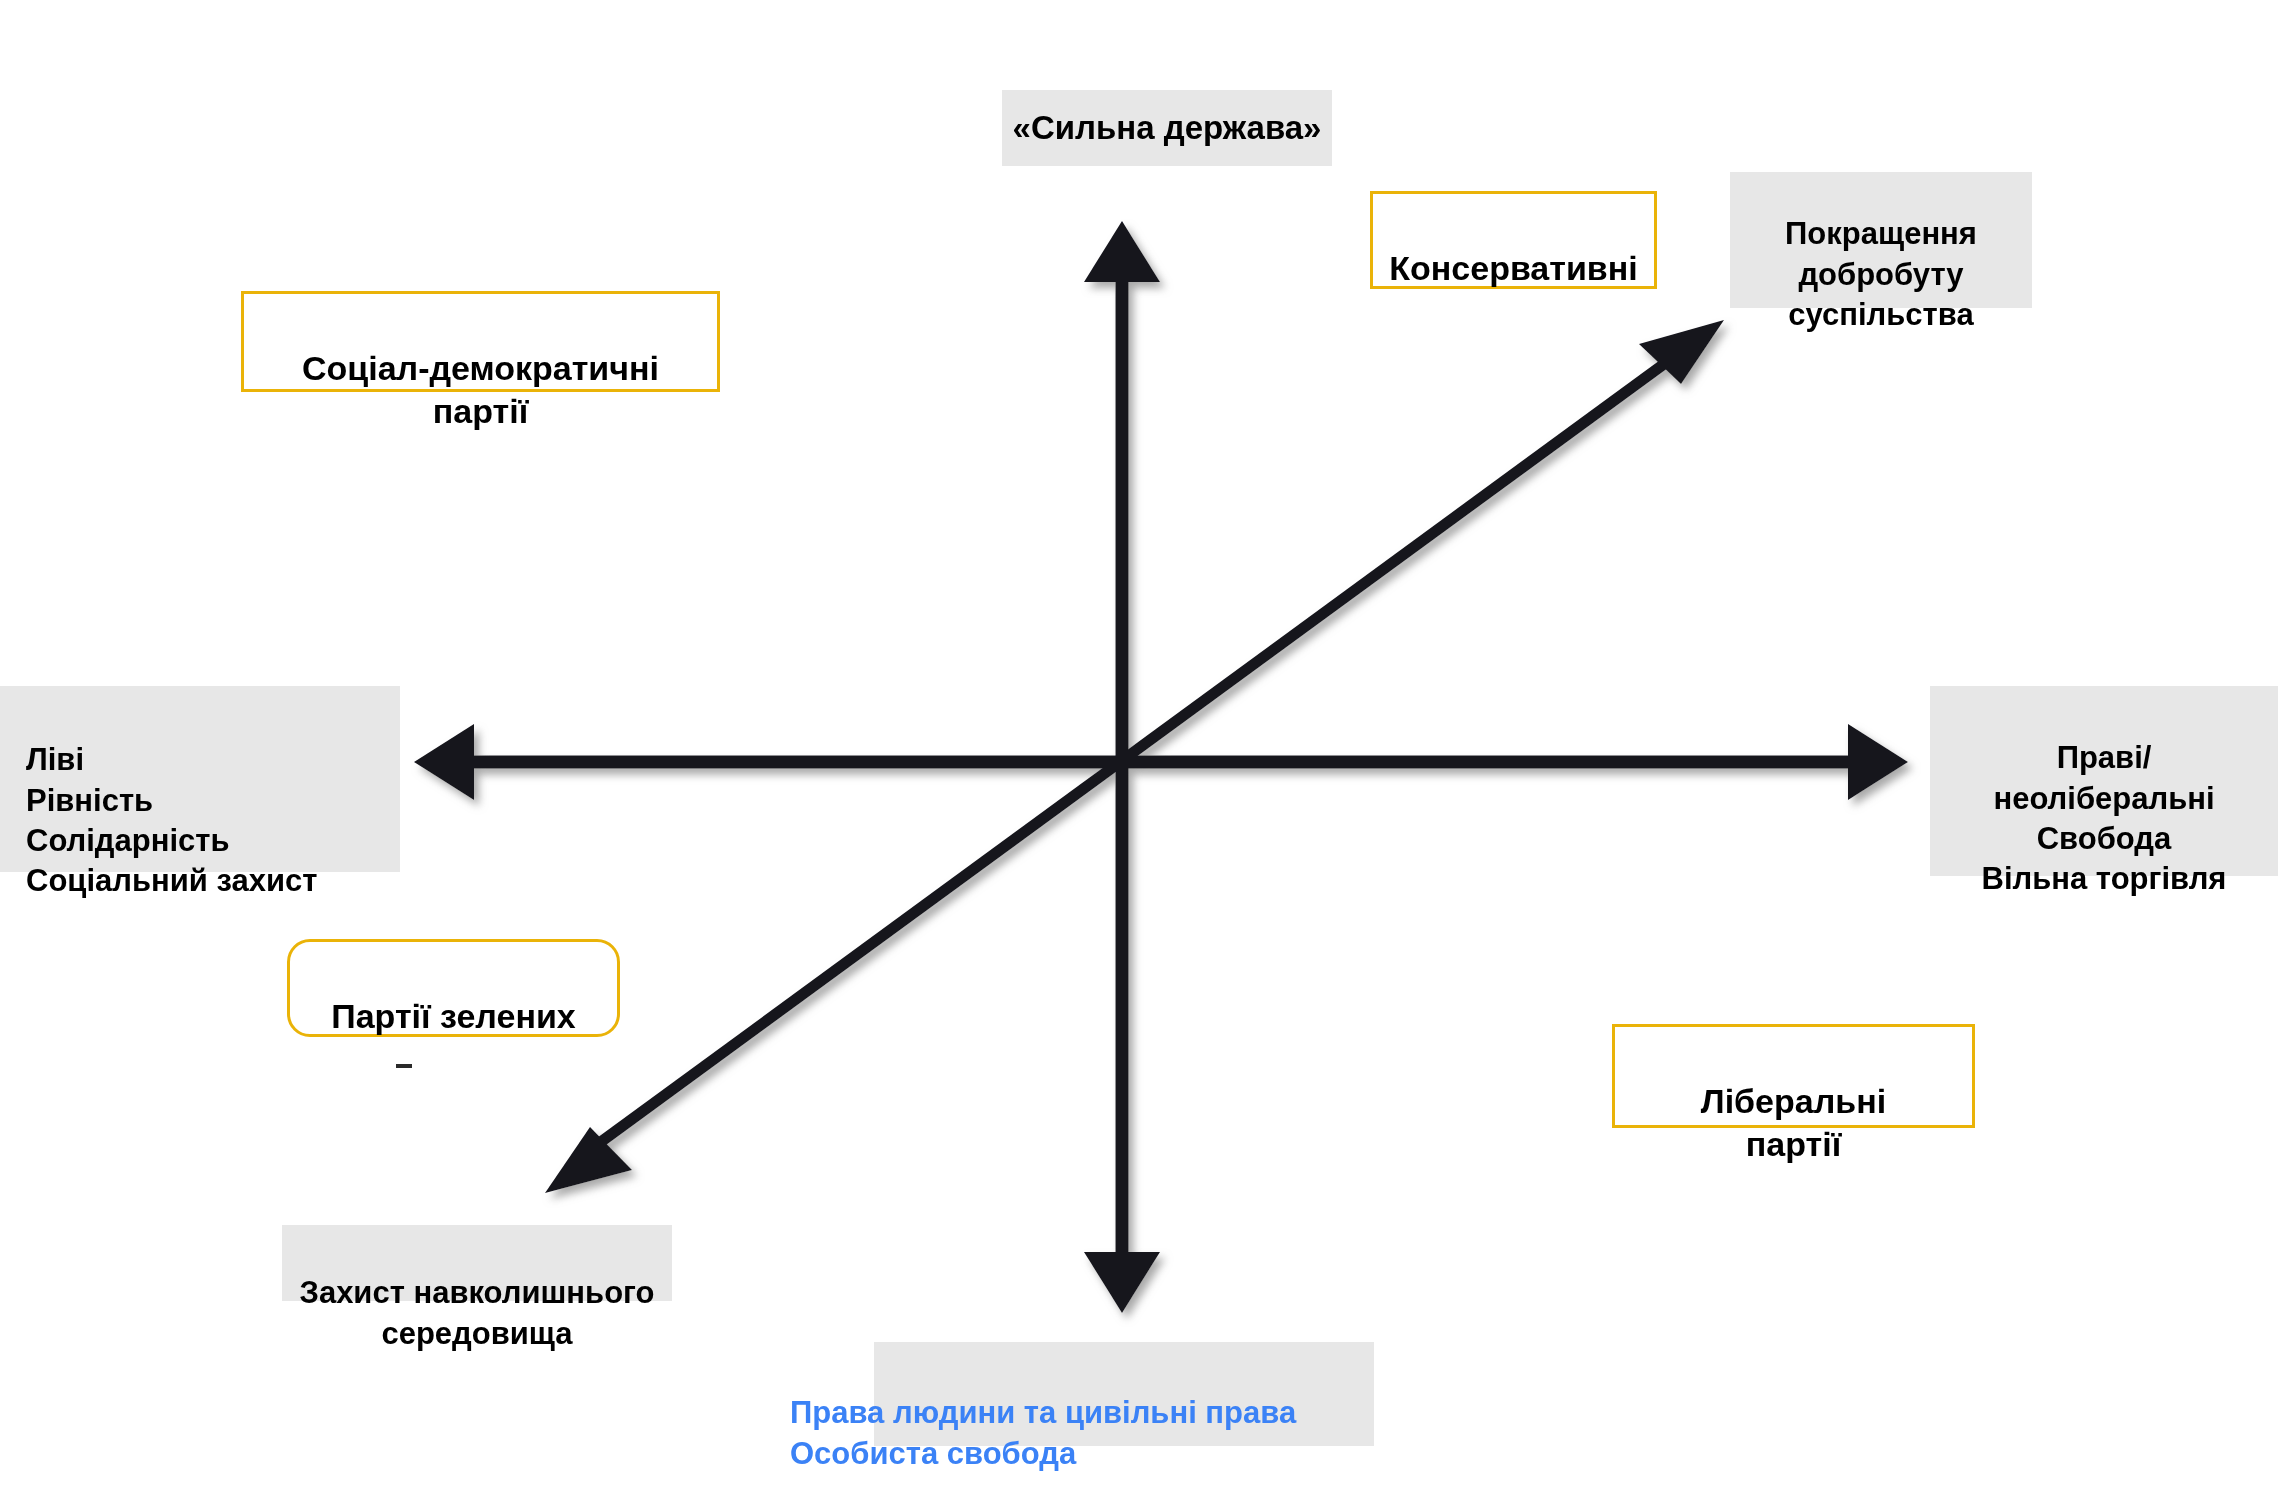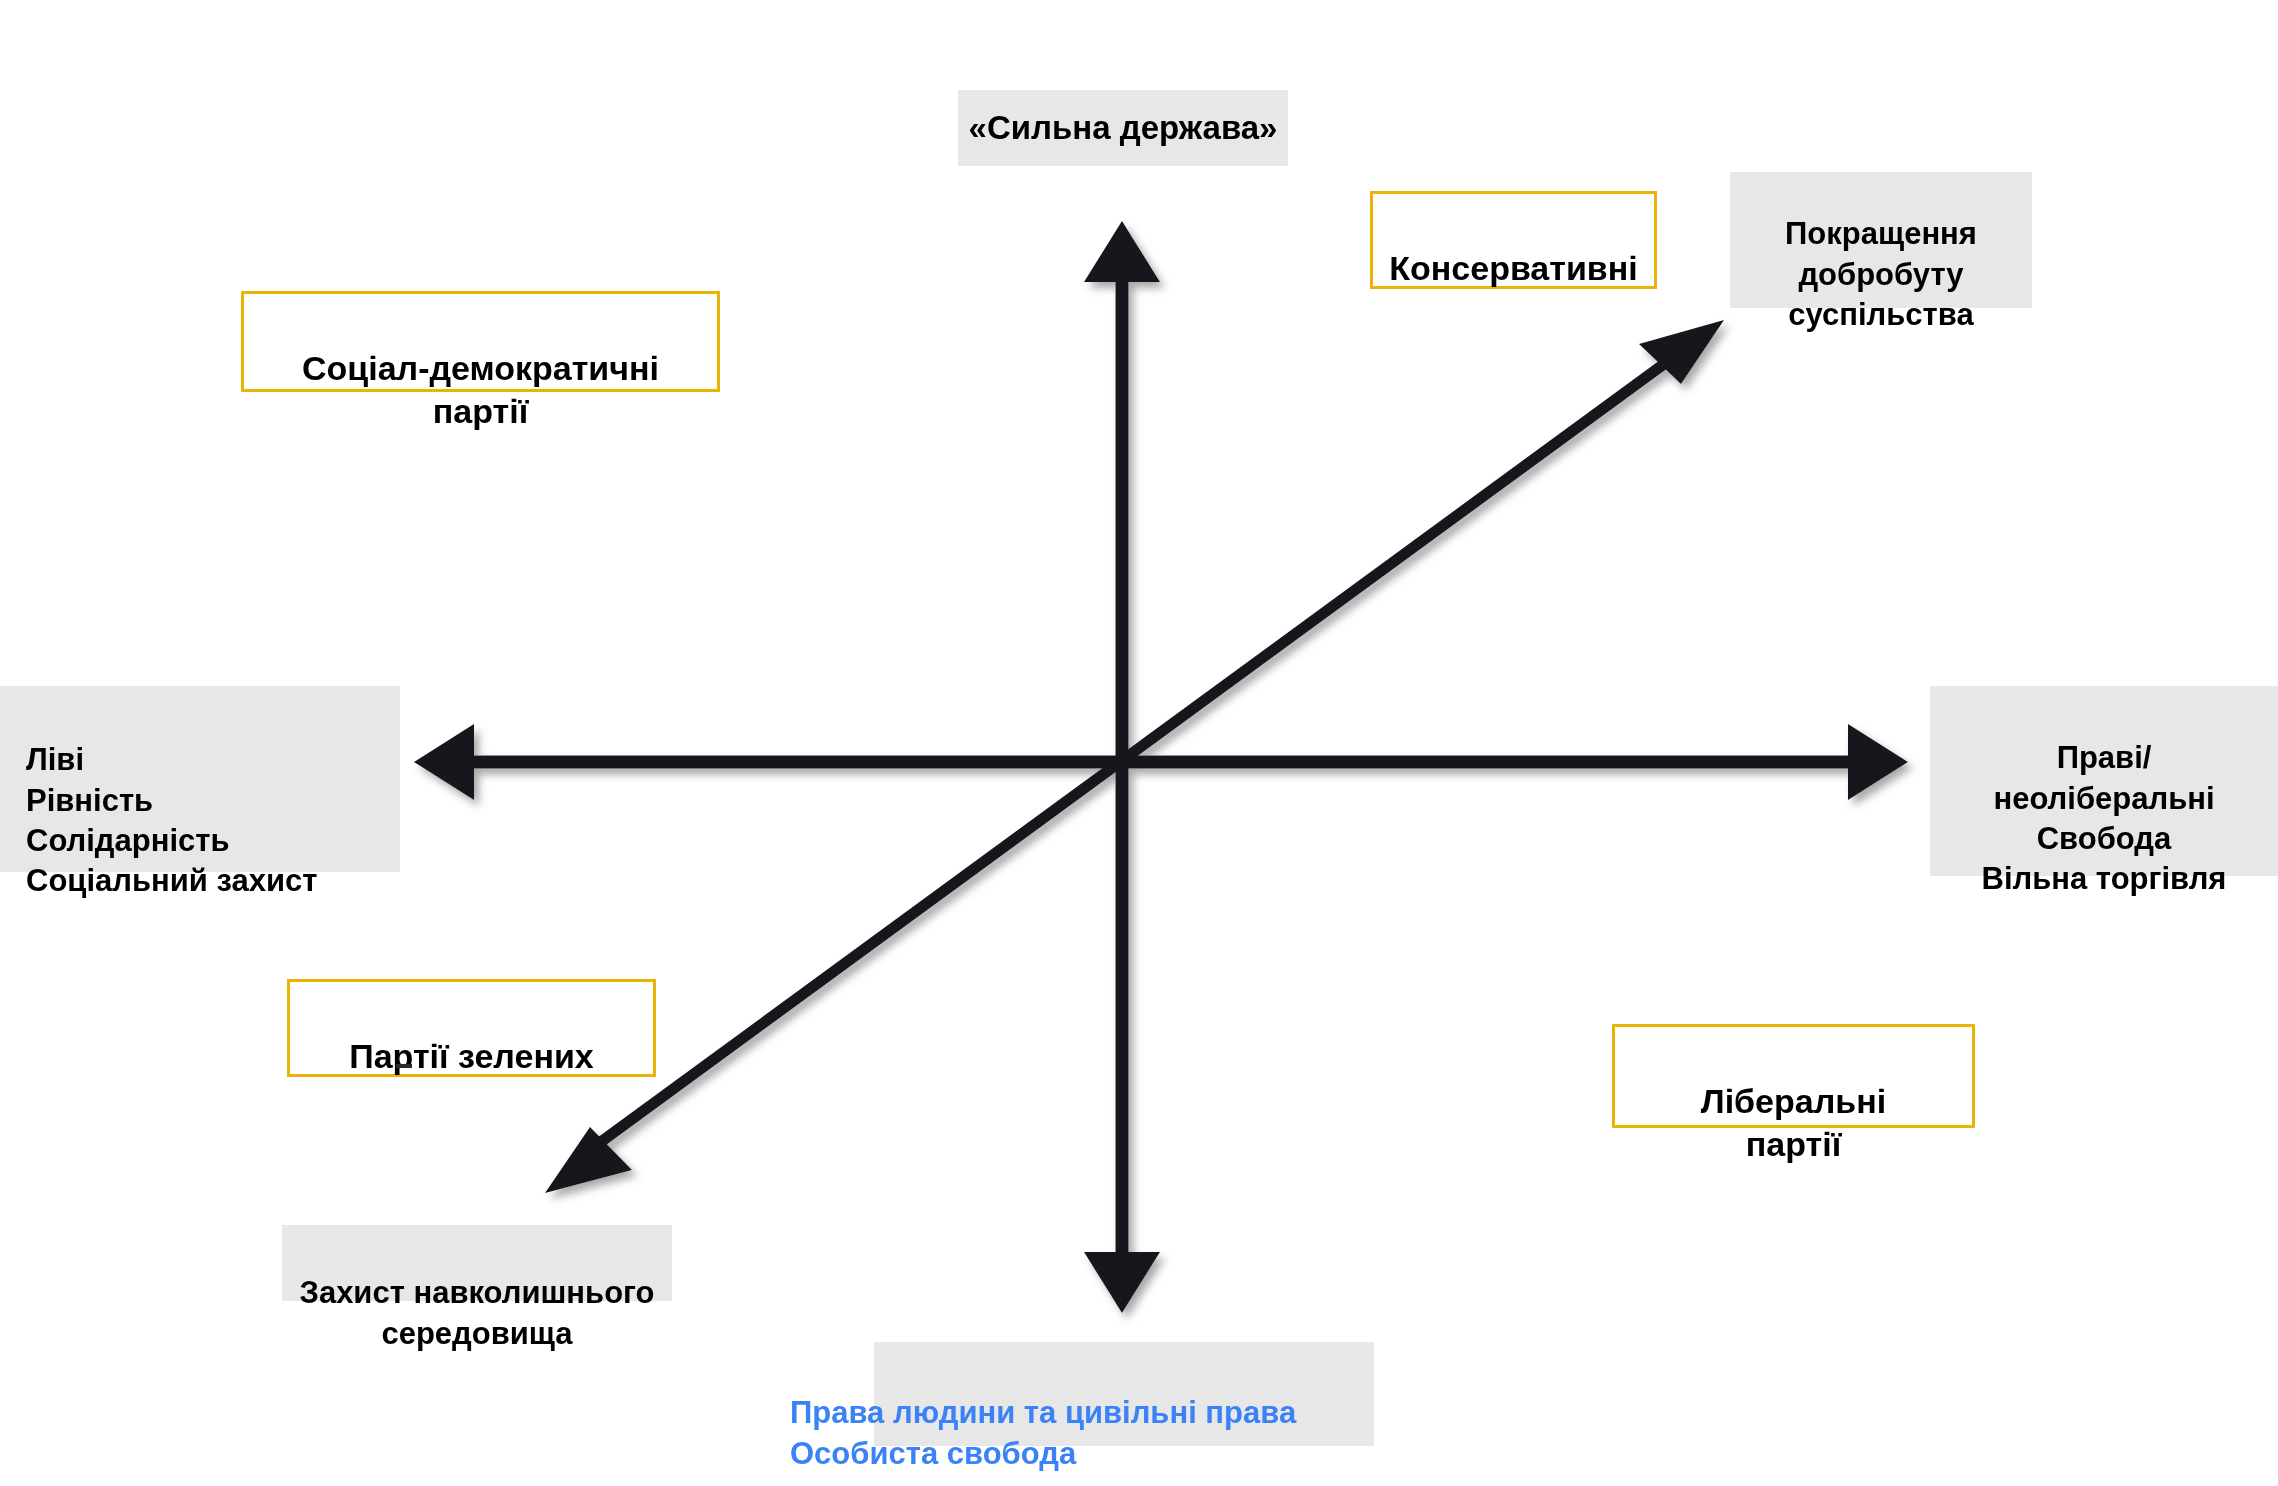--- a/index.html
+++ b/index.html
@@ -89,21 +89,21 @@
       </g>
 
       <g>
         <line x1="1122" y1="268" x2="1122" y2="1268" stroke="#13131f" stroke-width="13"></line>
         <polygon points="1122,221 1084,282 1160,282" fill="#13131f"></polygon>
         <polygon points="1122,1313 1084,1252 1160,1252" fill="#13131f"></polygon>
       </g>
     </g>
   </svg>
 
-  <div class="pole center" style="left:958px; top:90px; width:330px; height:76px; font-size:33px; display:flex; align-items:center; justify-content:center;">
+  <div class="pole center" style="left:1002px; top:90px; width:330px; height:76px; font-size:33px; display:flex; align-items:center; justify-content:center;">
     <span>«Сильна держава»</span>
   </div>
 
   <div class="pole left" style="left:0px; top:686px; width:400px; height:186px; font-size:31px; padding:14px 0 0 26px;">
     <span>Ліві
 Рівність
 Солідарність
 Соціальний захист</span>
   </div>
 
@@ -133,21 +133,21 @@
 
   <div class="party-box" style="left:241px; top:291px; width:479px; height:101px; font-size:34px;">
     <span>Соціал-демократичні
 партії</span>
   </div>
 
   <div class="party-box" style="left:1370px; top:191px; width:287px; height:98px; font-size:34px;">
     <span>Консервативні</span>
   </div>
 
-  <div class="party-box" style="left:287px; top:979px; width:369px; height:98px; font-size:34px;">
+  <div class="party-box" style="left:287px; top:939px; width:333px; height:98px; font-size:34px;border-radius:23px;">
     <span>Партії зелених</span>
   </div>
   <div class="green-tick" style="left:396px; top:1064px; width:16px; height:4px;"></div>
 
   <div class="party-box" style="left:1612px; top:1024px; width:363px; height:104px; font-size:34px;">
     <span>Ліберальні
 партії</span>
   </div>
 
 </div>

